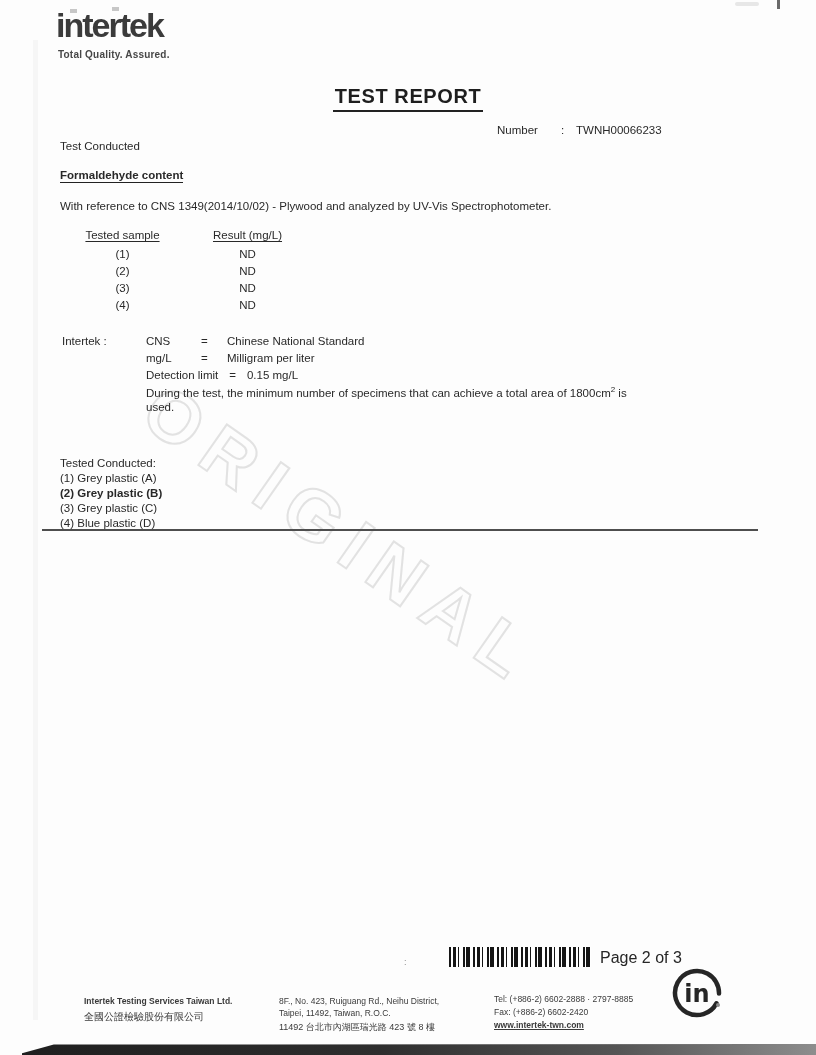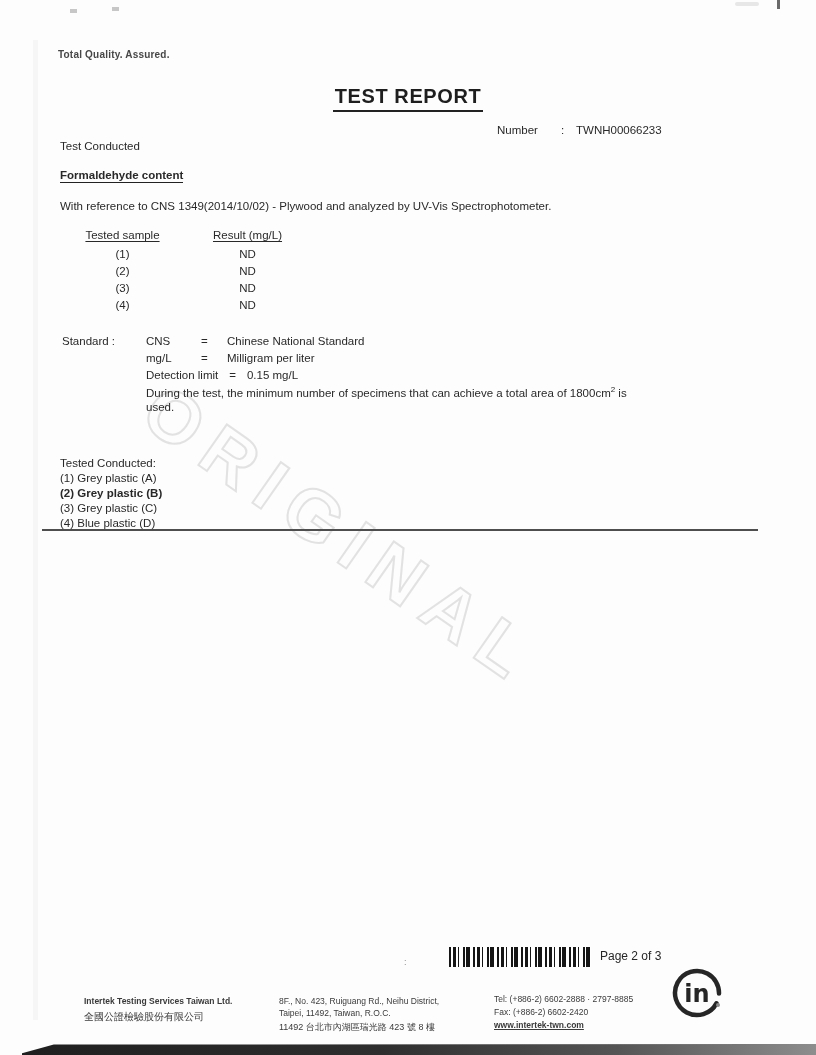--- a/index.html
+++ b/index.html
@@ -105,21 +105,21 @@
   
   .barcode {
     left: 449px; top: 947px; width: 142px; height: 20px;
     background: repeating-linear-gradient(90deg,
       #161616 0 2px, #fff 2px 4px,
       #161616 4px 7px, #fff 7px 9px,
       #161616 9px 10px, #fff 10px 14px,
       #161616 14px 16px, #fff 16px 17px,
       #161616 17px 21px, #fff 21px 24px);
   }
-  .page-indicator { left: 600px; top: 949px; font-size: 12px; color: #262626; }
+  .page-indicator { left: 600px; top: 949px; font-size: 16px; color: #262626; }
 
   
   .footer-text { font-size: 8.5px; color: #3a3a3a; padding-left: 24px; }
   .f-company-en { left: 60px; top: 996px; font-weight: 700; }
   .f-company-zh { left: 60px; top: 1010px; font-size: 10px; }
   .f-addr1 { left: 255px; top: 996px; }
   .f-addr2 { left: 255px; top: 1008px; }
   .f-addr3 { left: 255px; top: 1021px; font-size: 9px; }
   .f-tel { left: 470px; top: 994px; }
   .f-fax { left: 470px; top: 1007px; }
@@ -131,20 +131,21 @@
 <body>
 
 <div class="page">
 
   <div class="abs crease"></div>
   <div class="abs smudge-top"></div>
   <div class="abs tick-top"></div>
 
   <div class="abs watermark">ORIGINAL</div>
 
+  <div class="abs logo-word">intertek</div>
   <div class="abs logo-speck-1"></div>
   <div class="abs logo-speck-2"></div>
   <div class="abs logo-tagline">Total Quality. Assured.</div>
 
   <div class="abs title-row">
     <span>TEST REPORT</span>
   </div>
 
   <div class="abs number-label body-text">Number</div>
   <div class="abs number-colon body-text">:</div>
@@ -159,21 +160,21 @@
 
   <div class="abs tbl-col1 tbl-r0 body-text">(1)</div>
   <div class="abs tbl-col2 tbl-r0 body-text">ND</div>
   <div class="abs tbl-col1 tbl-r1 body-text">(2)</div>
   <div class="abs tbl-col2 tbl-r1 body-text">ND</div>
   <div class="abs tbl-col1 tbl-r2 body-text">(3)</div>
   <div class="abs tbl-col2 tbl-r2 body-text">ND</div>
   <div class="abs tbl-col1 tbl-r3 body-text">(4)</div>
   <div class="abs tbl-col2 tbl-r3 body-text">ND</div>
 
-  <div class="abs rem-label rem-line1 body-text">Standard :</div>
+  <div class="abs rem-label rem-line1 body-text">Intertek :</div>
   <div class="abs rem-term rem-line1 body-text">CNS</div>
   <div class="abs rem-eq rem-line1 body-text">=</div>
   <div class="abs rem-def rem-line1 body-text">Chinese National Standard</div>
 
   <div class="abs rem-term rem-line2 body-text">mg/L</div>
   <div class="abs rem-eq rem-line2 body-text">=</div>
   <div class="abs rem-def rem-line2 body-text">Milligram per liter</div>
 
   <div class="abs rem-term rem-line3 body-text rem-dl">
     <span>Detection limit</span>

